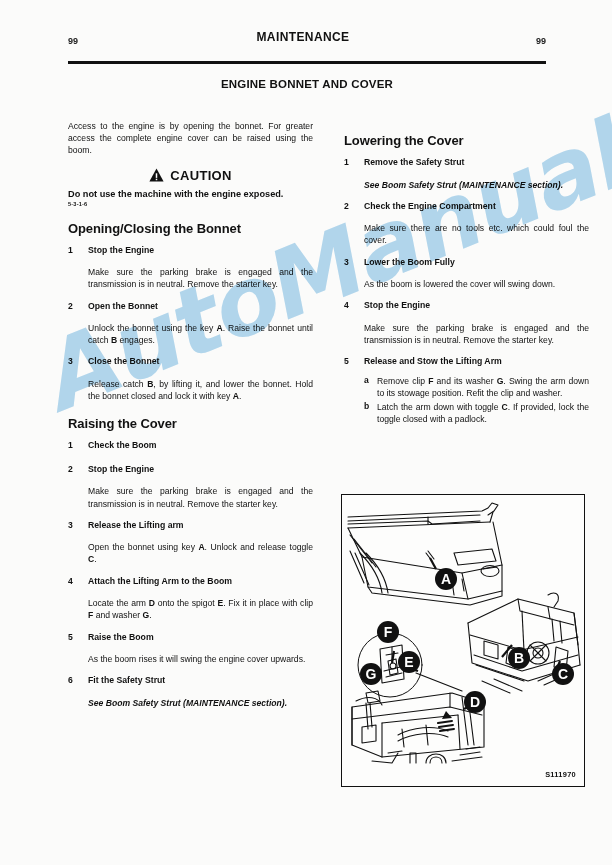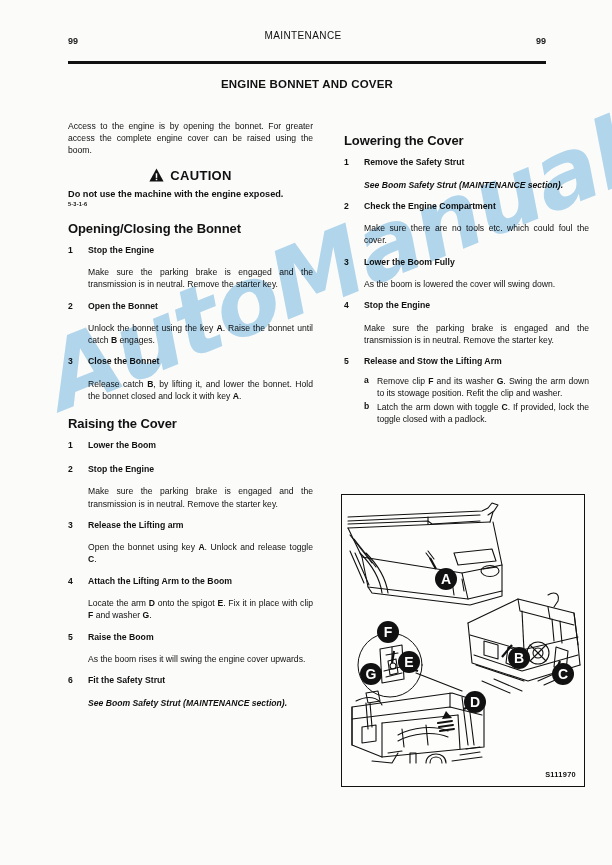--- a/index.html
+++ b/index.html
@@ -61,22 +61,22 @@
     color: #222;
   }
   .page-num.left { left: 0; }
   .page-num.right { right: 0; }
   .header-title {
     position: absolute;
     left: 0;
     right: 8px;
     top: 0;
     text-align: center;
-    font-size: 10px;
-    font-weight: 400;
+    font-size: 12px;
+    font-weight: 700;
     letter-spacing: .4px;
   }
   .rule {
     position: absolute;
     left: 68px;
     top: 61px;
     width: 478px;
     height: 3px;
     background: #111;
   }
@@ -280,21 +280,21 @@
     <div class="step">
       <div class="step-num">3</div>
       <div class="step-title">Close the Bonnet</div>
     </div>
     <div class="step-body">Release catch <b>B</b>, by lifting it, and lower the bonnet. Hold the bonnet closed and lock it with key <b>A</b>.</div>
 
     <h2 class="sub">Raising the Cover</h2>
 
     <div class="step">
       <div class="step-num">1</div>
-      <div class="step-title">Lower the Boom</div>
+      <div class="step-title">Check the Boom</div>
     </div>
     <div style="height:9px"></div>
 
     <div class="step">
       <div class="step-num">2</div>
       <div class="step-title">Stop the Engine</div>
     </div>
     <div class="step-body">Make sure the parking brake is engaged and the transmission is in neutral. Remove the starter key.</div>
 
     <div class="step">

